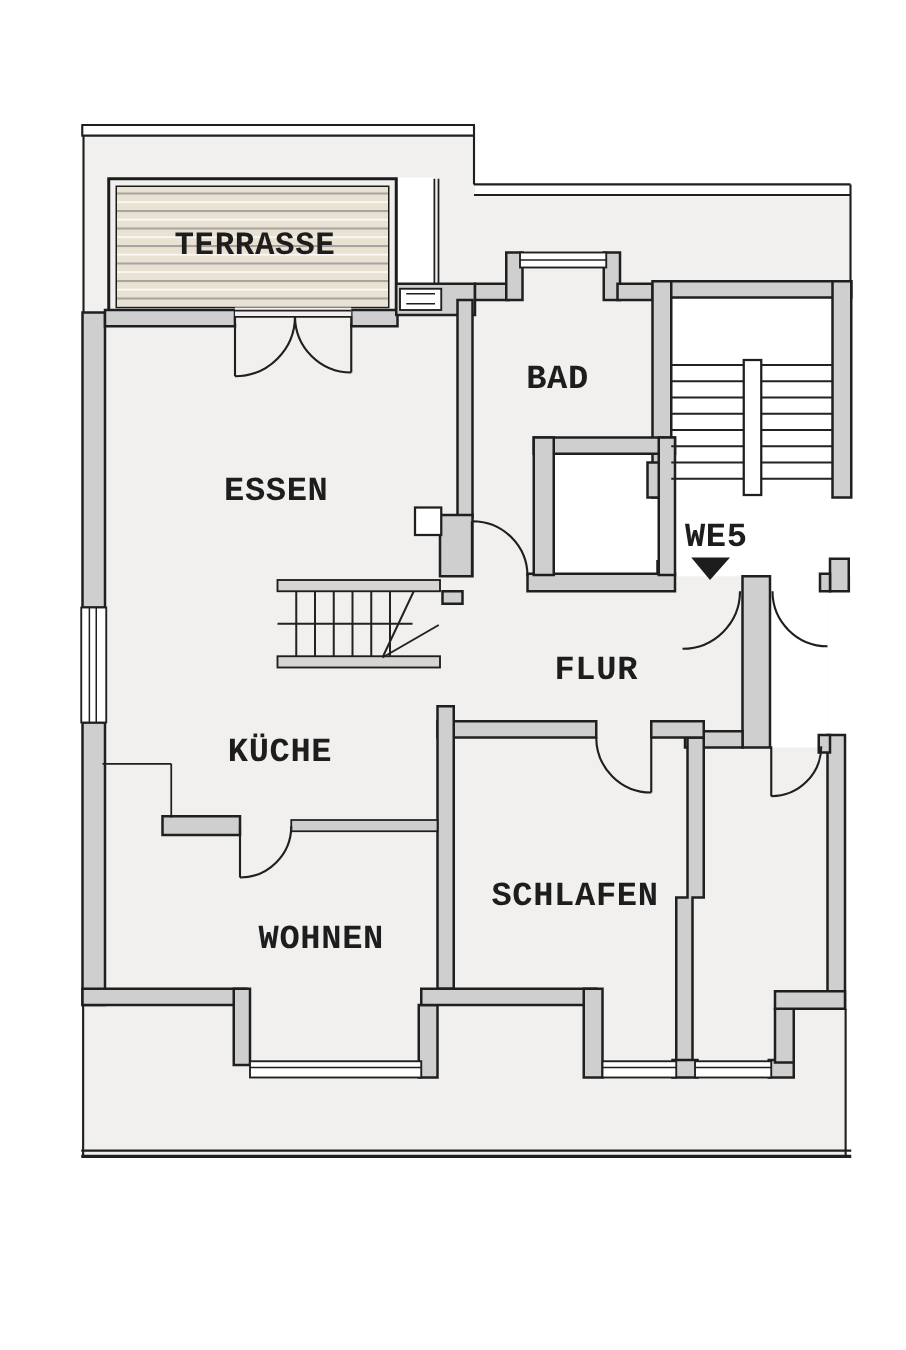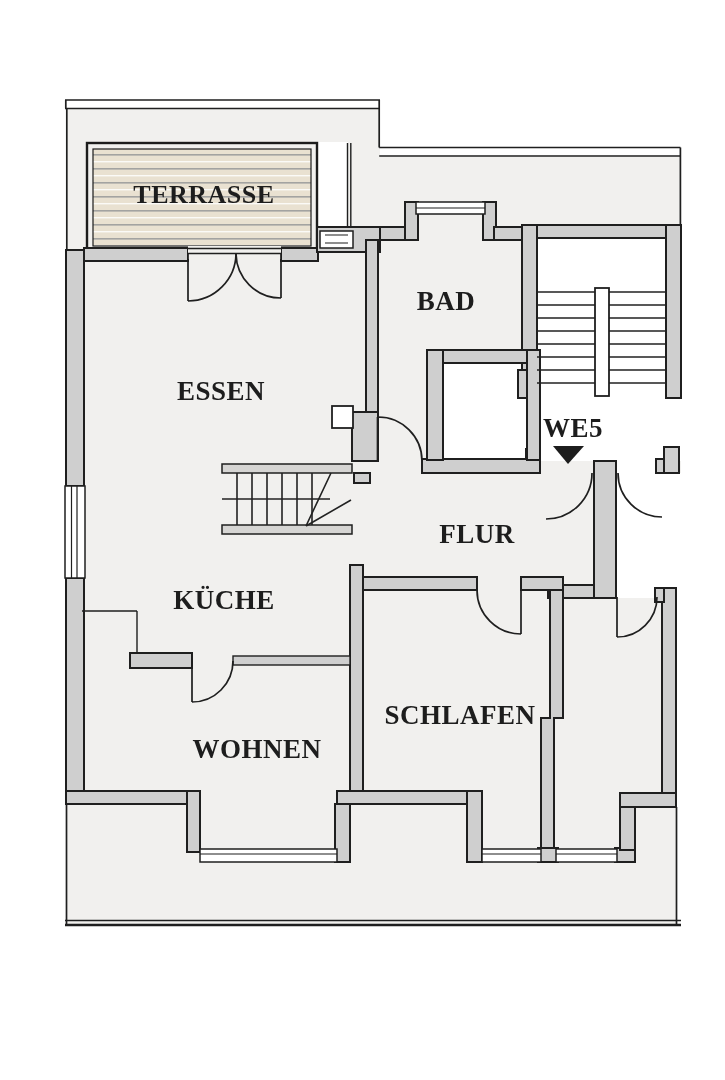--- a/index.html
+++ b/index.html
@@ -1,17 +1,17 @@
 <!DOCTYPE html>
 <html><head>
 <meta charset="utf-8">
 <style>
   html,body{margin:0;padding:0;background:#ffffff;}
   .stage{width:725px;height:1080px;position:relative;background:#fff;
-         font-family:Liberation Serif, serif;}
+         font-family:Liberation Mono, monospace;}
   svg{display:block;}
   .wall{stroke:#1f1f1f;stroke-width:2;}
   .thinline{stroke:#1f1f1f;stroke-width:1.7;fill:none;}
   .hairline{stroke:#1f1f1f;stroke-width:1.4;fill:none;}
   .door{stroke:#1f1f1f;stroke-width:1.7;fill:none;}
   .win{stroke:#1f1f1f;stroke-width:1.5;fill:#ffffff;}
   .winline{stroke:#1f1f1f;stroke-width:1.2;fill:none;}
   .tread{stroke:#222222;stroke-width:1.6;fill:none;}
   .stairband{stroke:#1f1f1f;stroke-width:1.5;fill:#d6d5d3;}
   .roomtext{font-weight:bold;font-size:27px;letter-spacing:0.5px;text-anchor:middle;}

